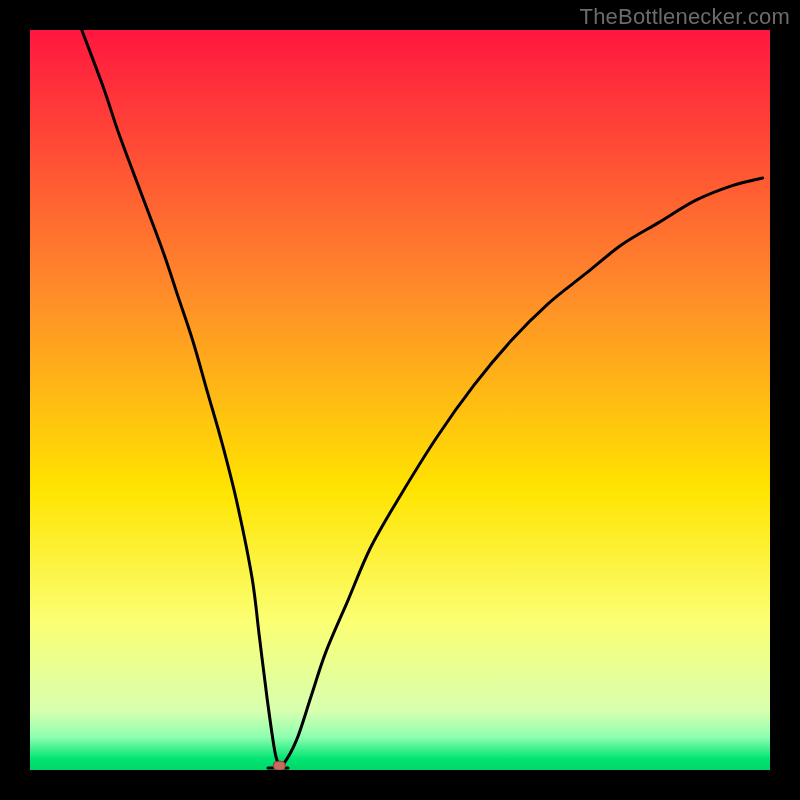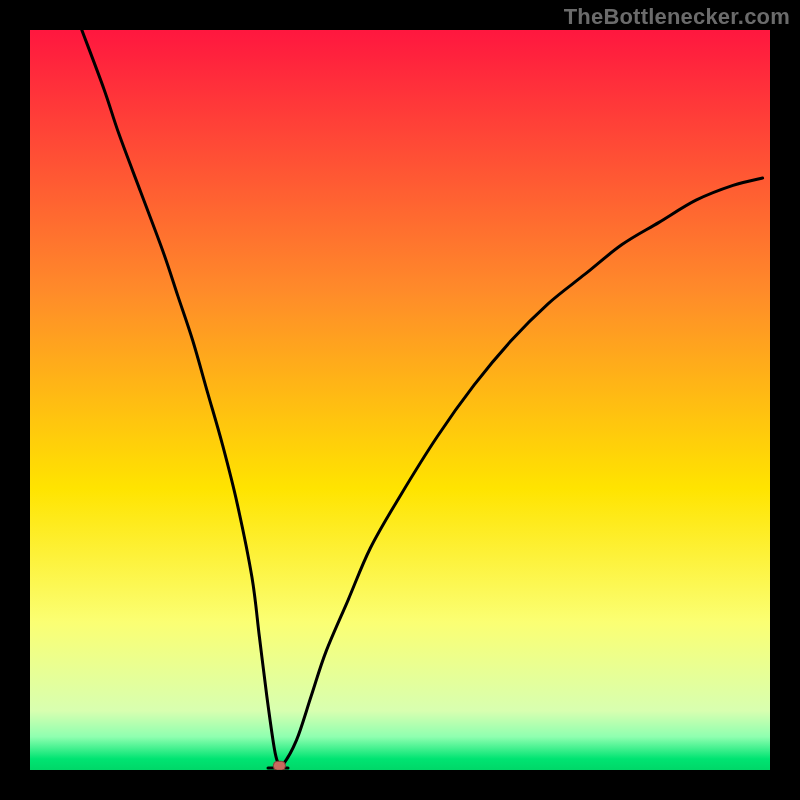--- a/index.html
+++ b/index.html
@@ -26,21 +26,21 @@
     width: 740px;
     height: 740px;
   }
   .watermark {
     position: absolute;
     top: 4px;
     right: 10px;
     color: #6b6b6b;
     font-size: 22px;
     letter-spacing: 0.2px;
-    font-weight: 700;
+    font-weight: 400;
   }
   svg { display: block; }
 </style>
 </head>
 <body>
 
 <div class="frame">
   <svg class="plot" viewBox="0 0 740 740" preserveAspectRatio="none">
     <defs>
       <linearGradient id="bg-grad" x1="0" y1="0" x2="0" y2="1">

